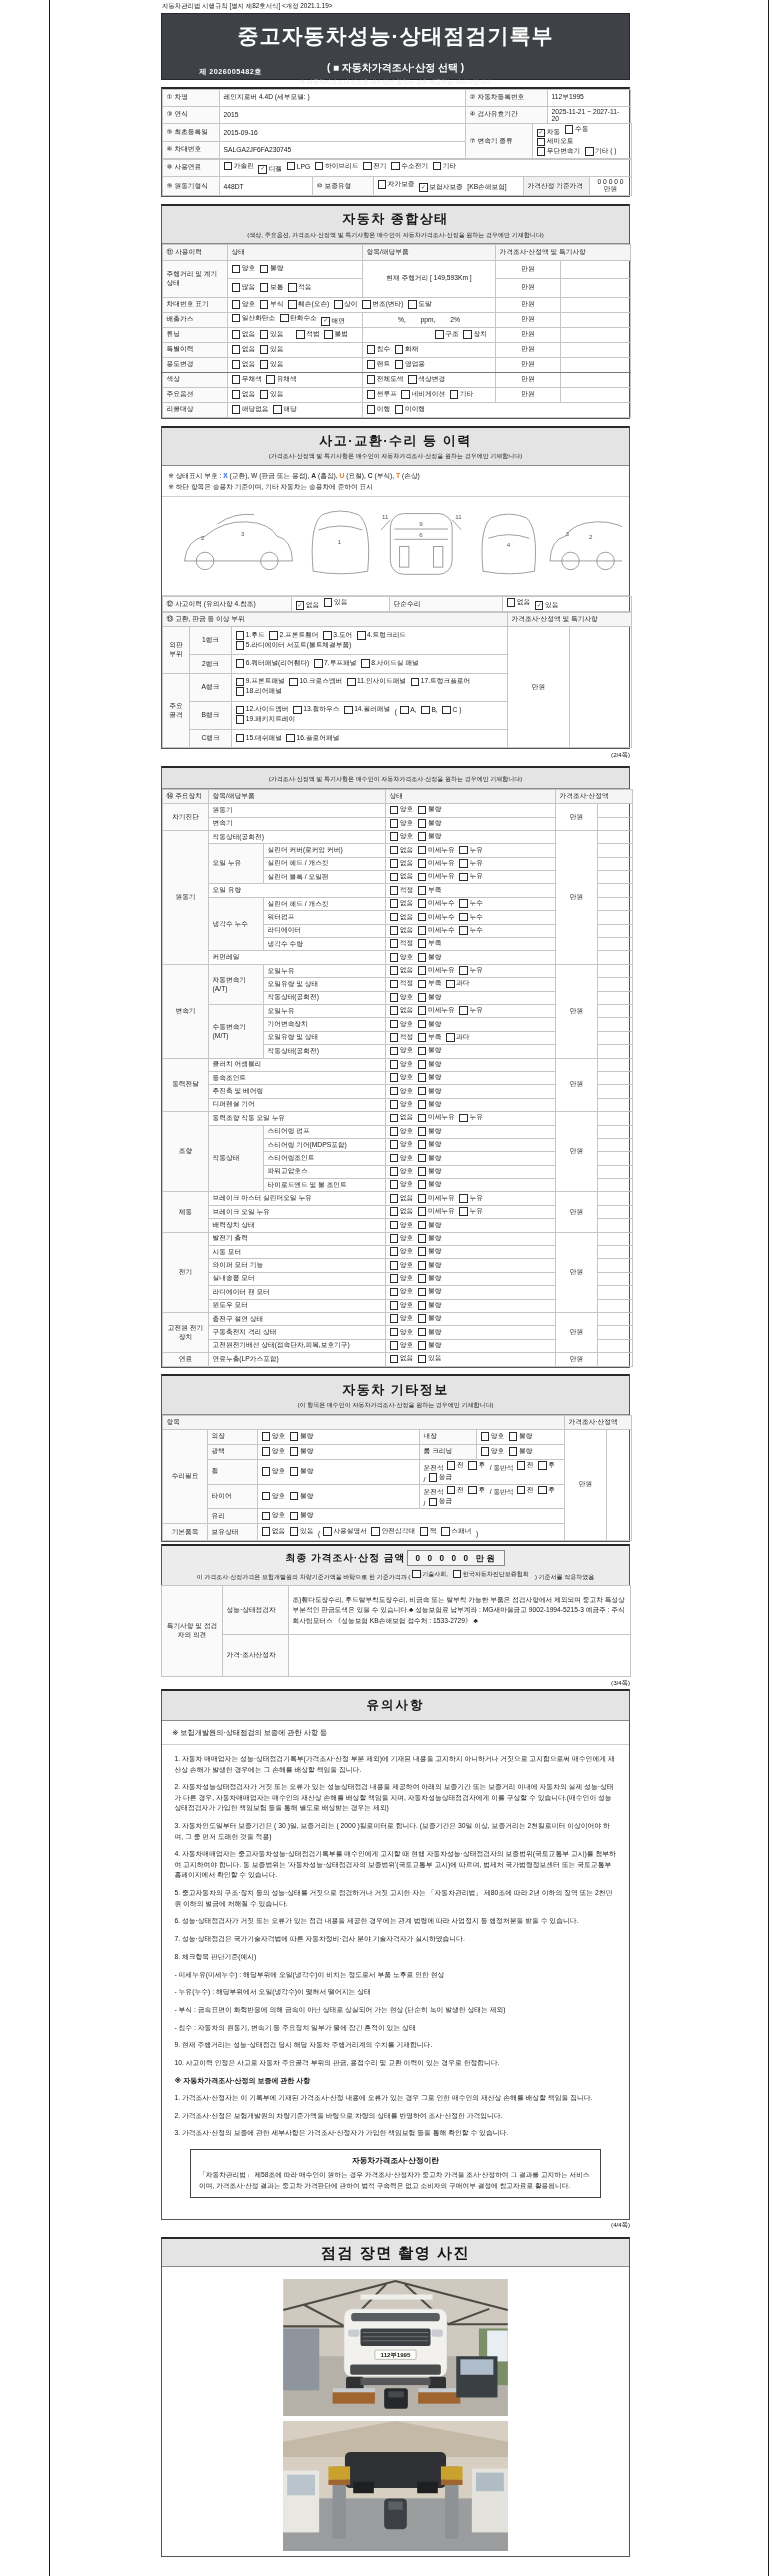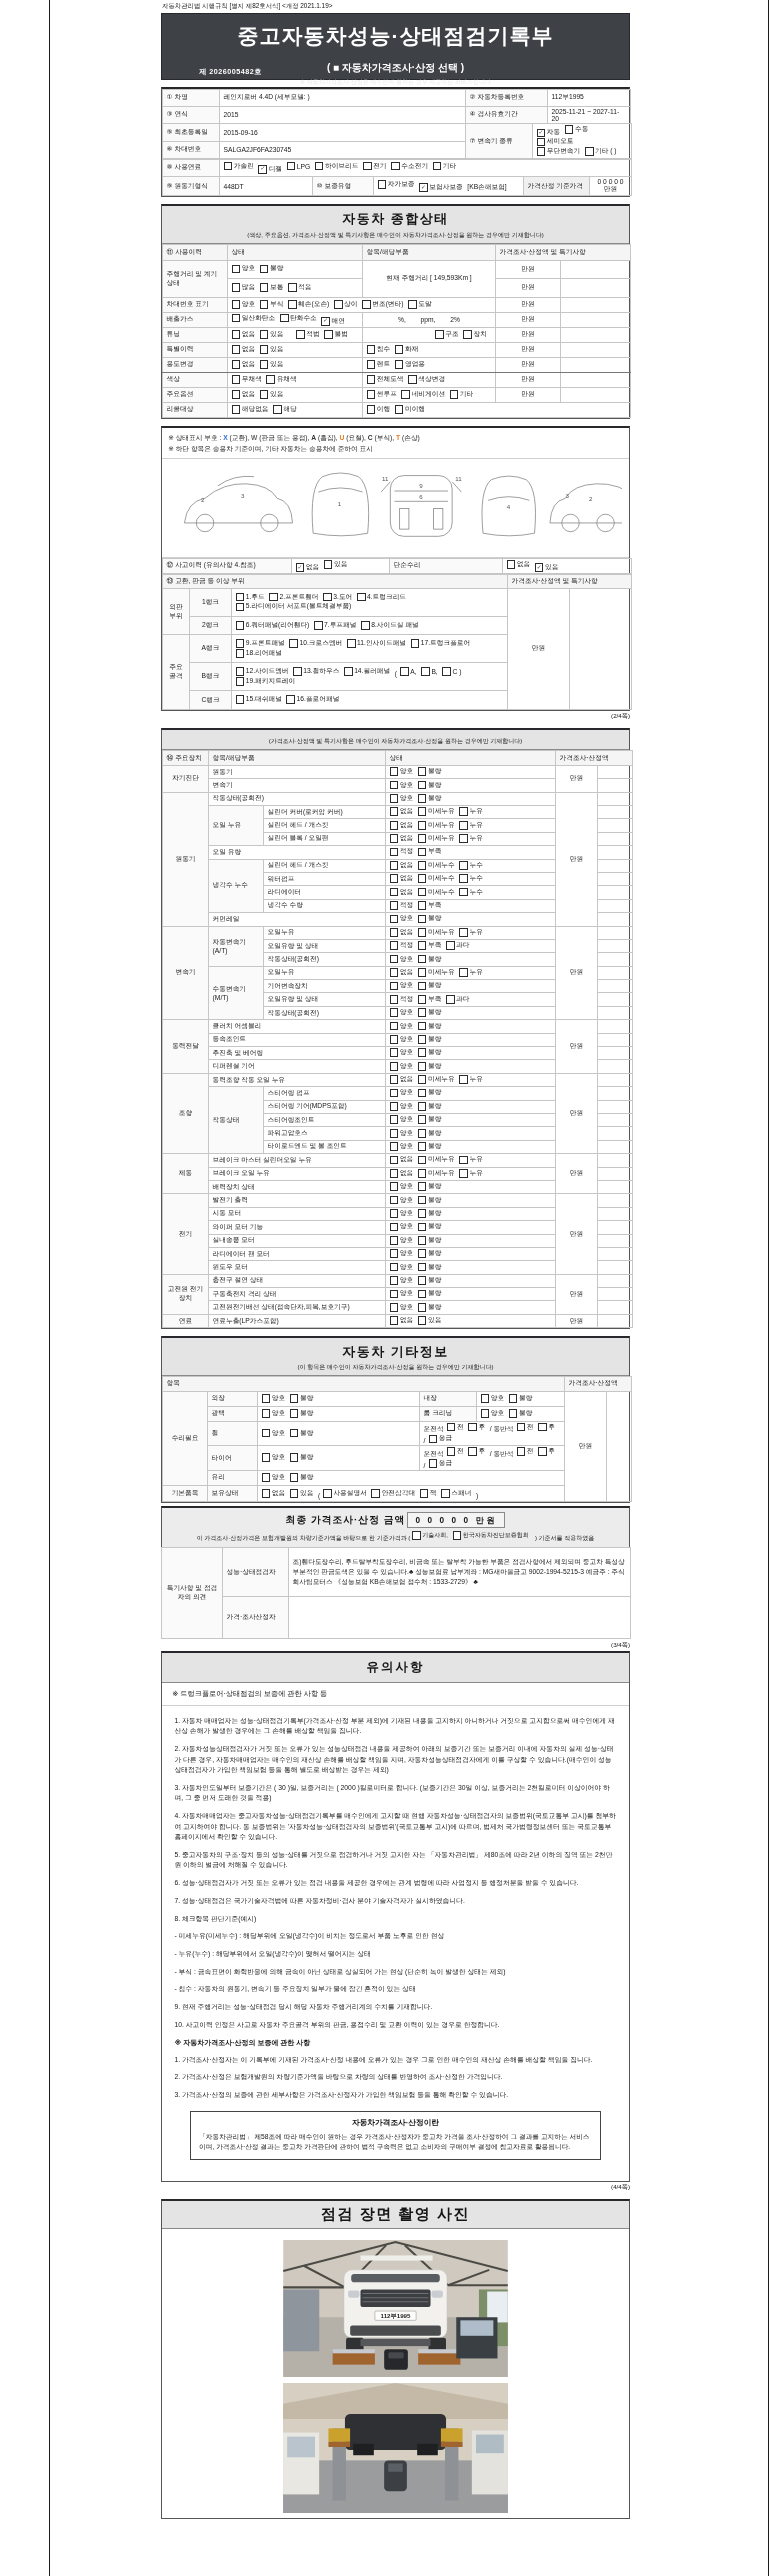--- a/index.html
+++ b/index.html
@@ -405,20 +405,24 @@
               </span><span class="ck">
                 <span class="bx"></span>
                 <span>미이행</span>
               </span></td>
       </tr>
     </tbody>
       </table>
   </div>
 
   <div class="sec">
+    <div class="sec-head">
+      <div class="sec-title">사고·교환·수리 등 이력</div>
+      <div class="sec-sub">(가격조사·산정액 및 특기사항은 매수인이 자동차가격조사·산정을 원하는 경우에만 기재합니다)</div>
+    </div>
     <div class="legend-wrap">
       <div><span>※ 상태표시 부호 : </span><span><span style="color: rgb(46, 107, 214); font-weight: bold;">X</span><span> (교환), </span><span style="color: rgb(102, 102, 102); font-weight: bold;">W</span><span> (판금 또는 용접), </span><span style="color: rgb(51, 51, 51); font-weight: bold;">A</span><span> (흠집), </span><span style="color: rgb(224, 122, 31); font-weight: bold;">U</span><span> (요철), </span><span style="color: rgb(51, 51, 51); font-weight: bold;">C</span><span> (부식), </span><span style="color: rgb(224, 122, 31); font-weight: bold;">T</span><span> (손상)</span></span></div>
       <div>※ 하단 항목은 승용차 기준이며, 기타 자동차는 승용차에 준하여 표시</div>
     </div>
 
     <div class="diagram-wrap">
       <svg width="453" height="93" viewBox="0 0 880 180">
         <g stroke="#8a8a8a" stroke-width="1.6" fill="none">
 
           <path d="M30 120 q5 -42 40 -48 q35 -30 80 -28 q45 2 60 28 q28 6 30 48 z"></path>
@@ -1325,21 +1329,21 @@
     <tr style="height:42px">
       <td class="lb">가격·조사산정자</td>
       <td></td>
     </tr>
   </tbody>
     </table>
   <div class="pgmark">(3/4쪽)</div>
 
   <div class="notice-sec" style="height:531px; box-sizing:border-box;">
     <div class="notice-head">유의사항</div>
-    <div class="notice-sub">※ 트렁크플로어·상태점검의 보증에 관한 사항 등</div>
+    <div class="notice-sub">※ 보험개발원의·상태점검의 보증에 관한 사항 등</div>
     <div class="notice-body">
       <div>
           <div class="note-item">1.  자동차 매매업자는 성능·상태점검기록부(가격조사·산정 부분 제외)에 기재된 내용을 고지하지 아니하거나 거짓으로 고지함으로써 매수인에게 재산상 손해가 발생한 경우에는 그 손해를 배상할 책임을 집니다.</div>
           <div class="note-item">2.  자동차성능상태점검자가 거짓 또는 오류가 있는 성능상태점검 내용을 제공하여 아래의 보증기간 또는 보증거리 이내에 자동차의 실제 성능·상태가 다른 경우, 자동차매매업자는 매수인의 재산상 손해를 배상할 책임을 지며, 자동차성능상태점검자에게 이를 구상할 수 있습니다.(매수인이 성능상태점검자가 가입한 책임보험 등을 통해 별도로 배상받는 경우는 제외)</div>
           <div class="note-item">3.  자동차인도일부터 보증기간은 ( 30 )일, 보증거리는 ( 2000 )킬로미터로 합니다. (보증기간은 30일 이상, 보증거리는 2천킬로미터 이상이어야 하며, 그 중 먼저 도래한 것을 적용)</div>
           <div class="note-item">4.  자동차매매업자는 중고자동차성능·상태점검기록부를 매수인에게 고지할 때 현행 자동차성능·상태점검자의 보증범위(국토교통부 고시)를 첨부하여 고지하여야 합니다. 동 보증범위는 '자동차성능·상태점검자의 보증범위'(국토교통부 고시)에 따르며, 법제처 국가법령정보센터 또는 국토교통부 홈페이지에서 확인할 수 있습니다.</div>
           <div class="note-item">5.  중고자동차의 구조·장치 등의 성능·상태를 거짓으로 점검하거나 거짓 고지한 자는 「자동차관리법」 제80조에 따라 2년 이하의 징역 또는 2천만원 이하의 벌금에 처해질 수 있습니다.</div>
           <div class="note-item">6.  성능·상태점검자가 거짓 또는 오류가 있는 점검 내용을 제공한 경우에는 관계 법령에 따라 사업정지 등 행정처분을 받을 수 있습니다.</div>
           <div class="note-item">7.  성능·상태점검은 국가기술자격법에 따른 자동차정비·검사 분야 기술자격자가 실시하였습니다.</div>
           <div class="note-item">8.  체크항목 판단기준(예시)</div>

